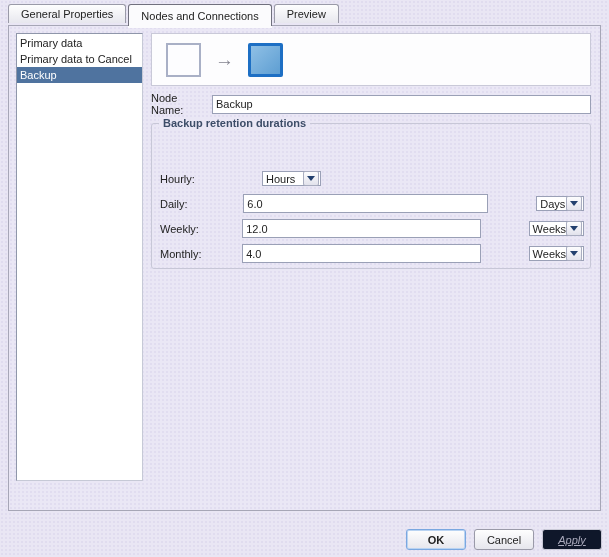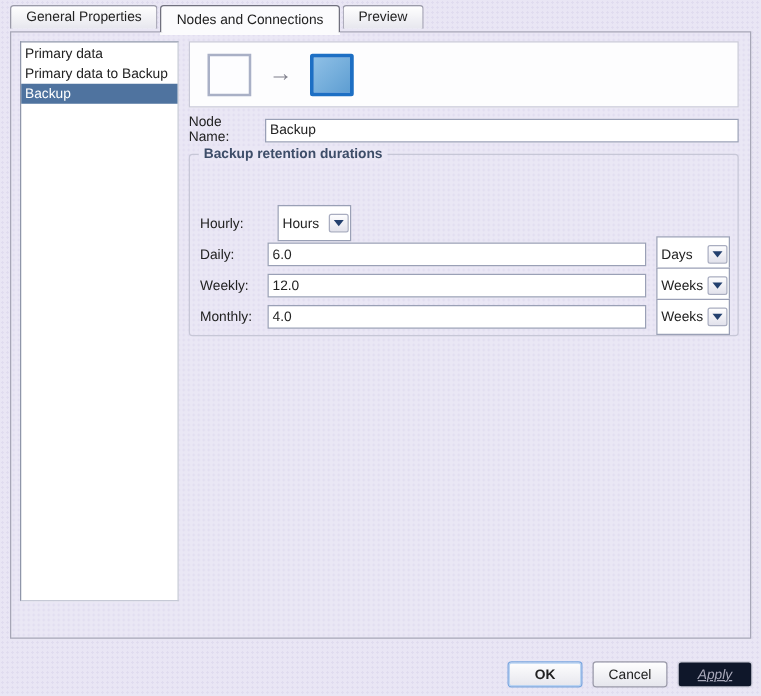--- a/index.html
+++ b/index.html
@@ -79,26 +79,26 @@
     border:1px solid #c7c7d7; border-radius:3px;
   }
   .group-title {
     position:absolute; left:7px; top:-7px;
     background:#eae7f5; padding:0 4px;
     font-weight:bold; color:#3d4d68; white-space:nowrap;
   }
   .group-desc { position:absolute; left:8px; top:13px; width:424px; line-height:14px; color:#242424; }
 
   .ret-rows { position:absolute; left:8px; top:45px; width:424px; }
-  .ret-row { display:flex; align-items:center; height:19px; margin-bottom:6px; }
+  .ret-row { display:flex; align-items:center; height:19px; margin-bottom:6px;gap:40px; }
   .ret-row .rlabel { width:54px; }
   .ret-row .field { width:303px; }
 
   .combo {
-    margin-left:8px; width:59px; height:29px;
+    margin-left:8px; width:59px; height:15px;
     border:1px solid #9aa0b6; background:#fff;
     display:flex; align-items:center; cursor:default;
   }
   .combo-text { flex:1; padding-left:3px; overflow:hidden; white-space:nowrap; }
   .combo-btn {
     width:16px; height:15px; margin-right:1px;
     border:1px solid #a9adc0; border-radius:2px;
     background:linear-gradient(#fdfdfe,#e2e2ec);
     display:flex; align-items:center; justify-content:center;
   }
@@ -122,21 +122,21 @@
 <div class="tabbar">
   <div class="tab">General Properties</div>
   <div class="tab active">Nodes and Connections</div>
   <div class="tab">Preview</div>
 </div>
 
 <div class="panel">
 
   <div class="nodelist">
     <div class="item">Primary data</div>
-    <div class="item">Primary data to Backup</div>
+    <div class="item">Primary data to Cancel</div>
     <div class="item selected">Backup</div>
   </div>
 
   <div class="diagram-box">
     <div class="sq plain"></div>
     <div class="arrow">→</div>
     <div class="sq blue"></div>
   </div>
 
   <div class="nodename-row">

